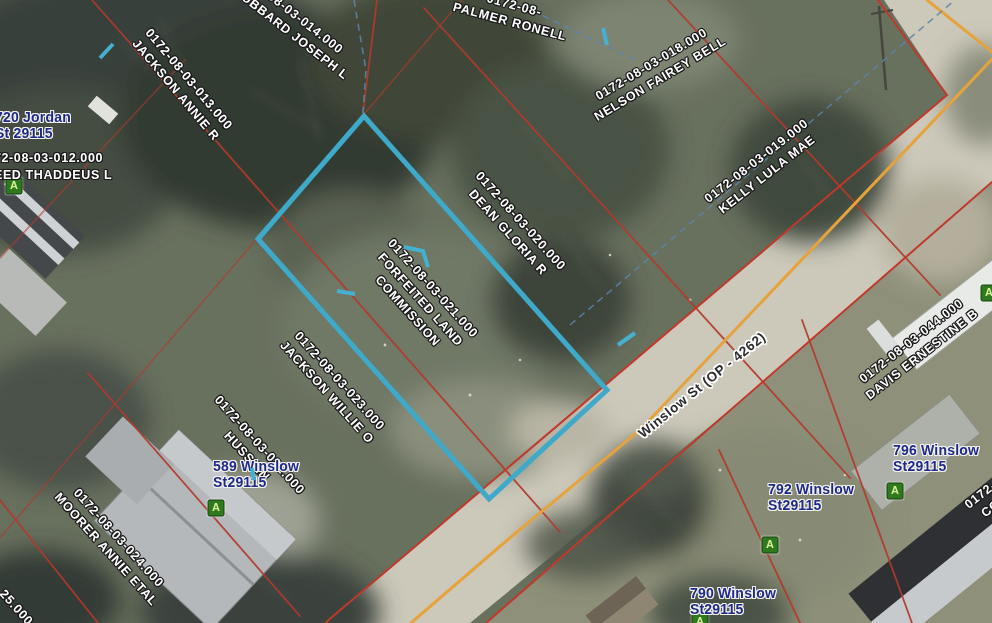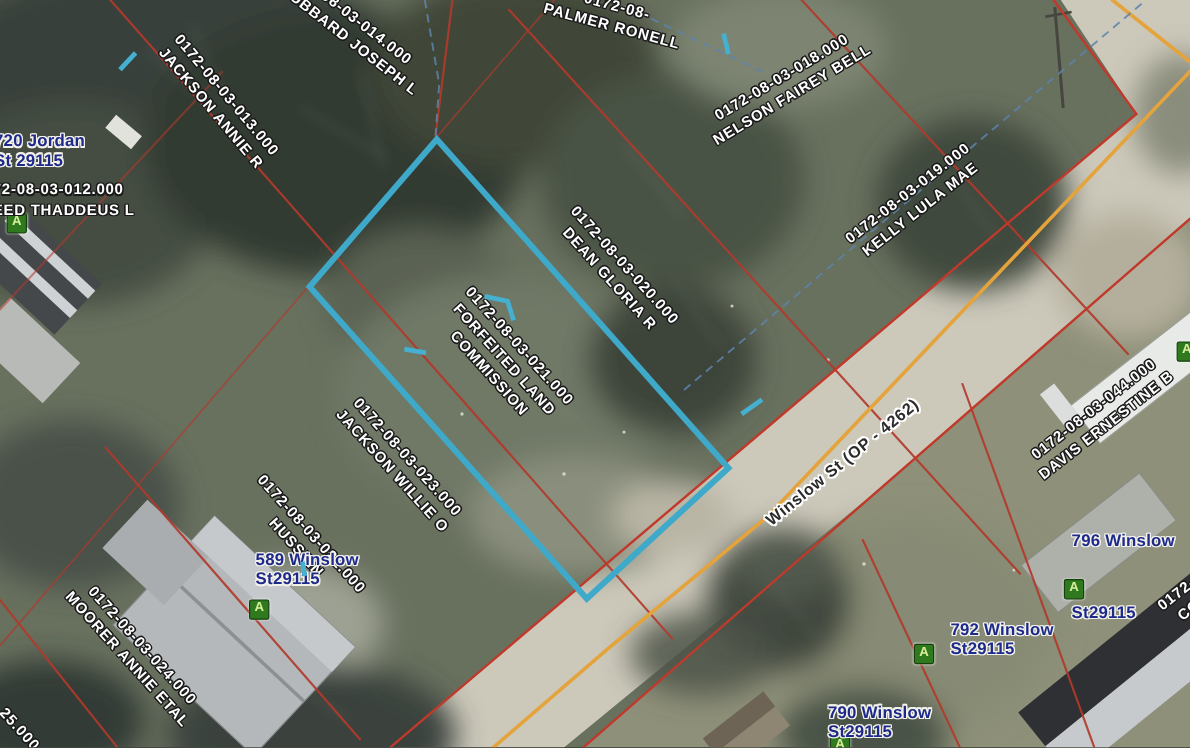--- a/index.html
+++ b/index.html
@@ -241,25 +241,25 @@
   <div class="amarker" style="left:14px;top:186px;z-index:18;">A</div>
 
   <div class="alabel" style="left:-5px;top:109px;">
     <span>720 Jordan</span>
     <span>St 29115</span>
   </div>
   <div class="alabel" style="left:213px;top:458px;">
     <span>589 Winslow</span>
     <span>St29115</span>
   </div>
-  <div class="alabel" style="left:893px;top:442px;gap:44px;">
+  <div class="alabel" style="left:893px;top:442px;">
     <span>796 Winslow</span>
     <span>St29115</span>
   </div>
-  <div class="alabel" style="left:768px;top:516px;margin-left:24px;">
+  <div class="alabel" style="left:768px;top:481px;">
     <span>792 Winslow</span>
     <span>St29115</span>
   </div>
   <div class="alabel center" style="left:733px;top:601px;transform:translate(-50%,-50%);">
     <span>790 Winslow</span>
     <span>St29115</span>
   </div>
 
   <svg id="overlaySvg" width="992" height="623" viewBox="0 0 992 623">
     <polygon points="258,239 364,116 607,390 489,499" fill="none" stroke="#3fa9c9" stroke-width="5" stroke-linejoin="miter"></polygon>

